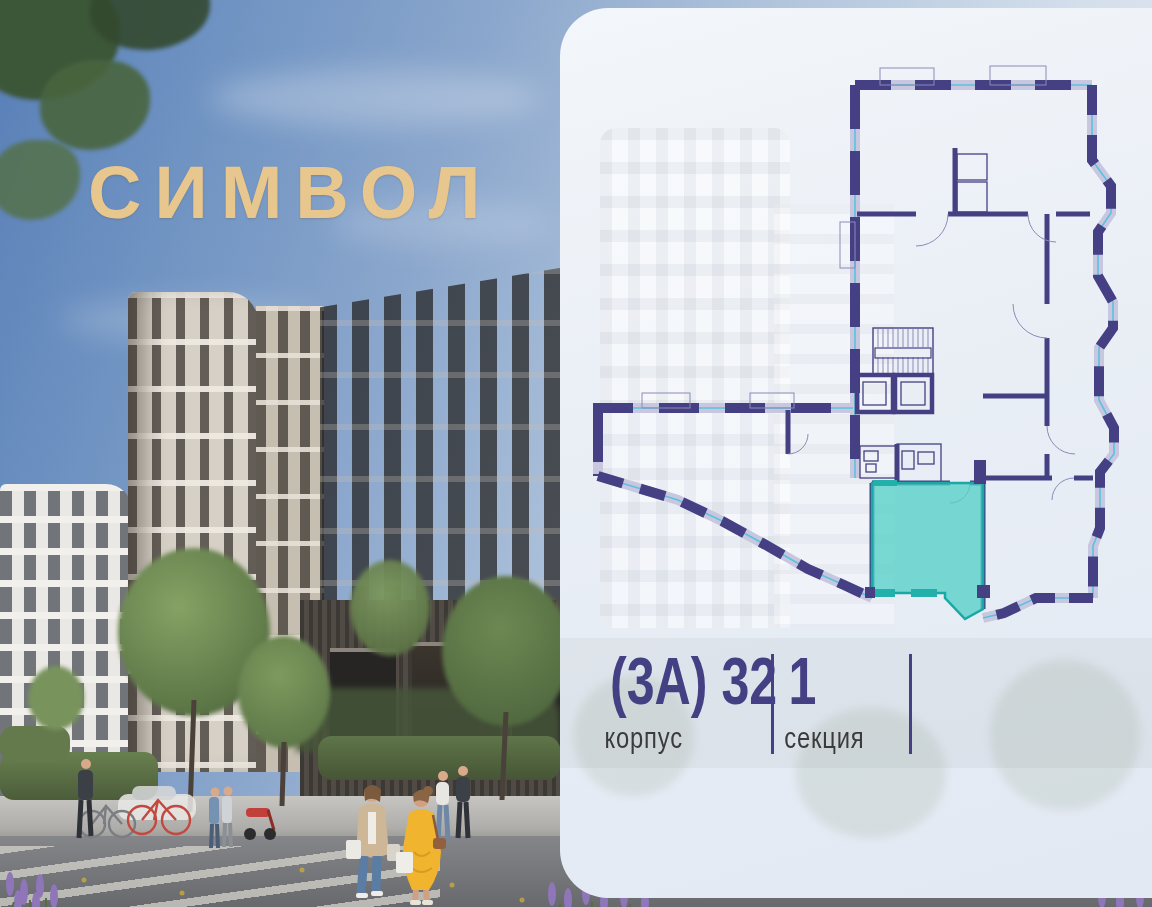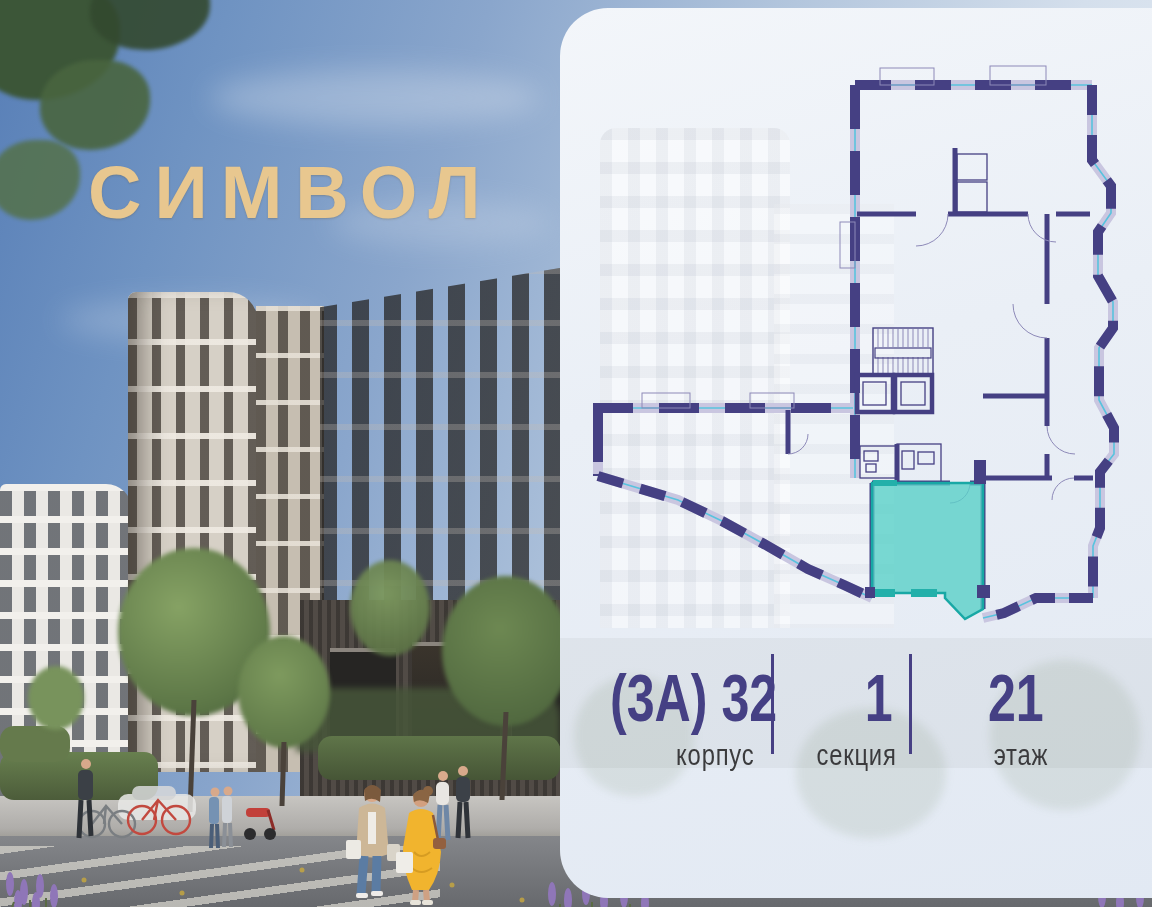--- a/index.html
+++ b/index.html
@@ -83,21 +83,21 @@
       background-image:repeating-linear-gradient(180deg,rgba(140,150,170,.08) 0 10px,rgba(0,0,0,0) 10px 30px);}
   .g3{left:0;top:630px;width:592px;height:130px;background:rgba(120,115,108,.07);}
   .gtree{position:absolute;border-radius:50%;background:rgba(110,130,90,.13);filter:blur(4px);}
   .gt1{left:14px;top:668px;width:120px;height:120px;}
   .gt2{left:236px;top:700px;width:150px;height:130px;}
   .gt3{left:430px;top:652px;width:150px;height:150px;}
 
   .plan{position:absolute;left:0;top:0;width:592px;height:907px;}
 
   .details{position:absolute;left:0;top:640px;width:592px;height:116px;}
-  .dcol{position:absolute;text-align:right;margin-top:17px;}
+  .dcol{position:absolute;text-align:left;}
   .dc1{left:28px;width:183px;}
   .dc2{left:212px;width:137px;}
   .dc3{left:350px;width:152px;}
   .dval{font-size:66px;font-weight:700;color:#454084;line-height:66px;
         transform:scaleX(.76);transform-origin:center;white-space:nowrap;}
   .dlab{margin-top:8px;font-size:29px;font-weight:400;color:#3b3b3d;
         transform:scaleX(.82);transform-origin:center;letter-spacing:1px;}
   .vdiv{position:absolute;top:6px;width:3px;height:100px;background:#474084;}
   .v1{left:211px;} .v2{left:349px;}
 </style>
@@ -350,20 +350,16 @@
       <div class="dcol dc1">
         <div class="dval">(3А) 32</div>
         <div class="dlab">корпус</div>
       </div>
       <div class="vdiv v1"></div>
       <div class="dcol dc2">
         <div class="dval">1</div>
         <div class="dlab">секция</div>
       </div>
       <div class="vdiv v2"></div>
-      <div class="dcol dc3">
-        <div class="dval">21</div>
-        <div class="dlab">этаж</div>
-      </div>
     </div>
   </div>
 
 </div>
 
 </body></html>

